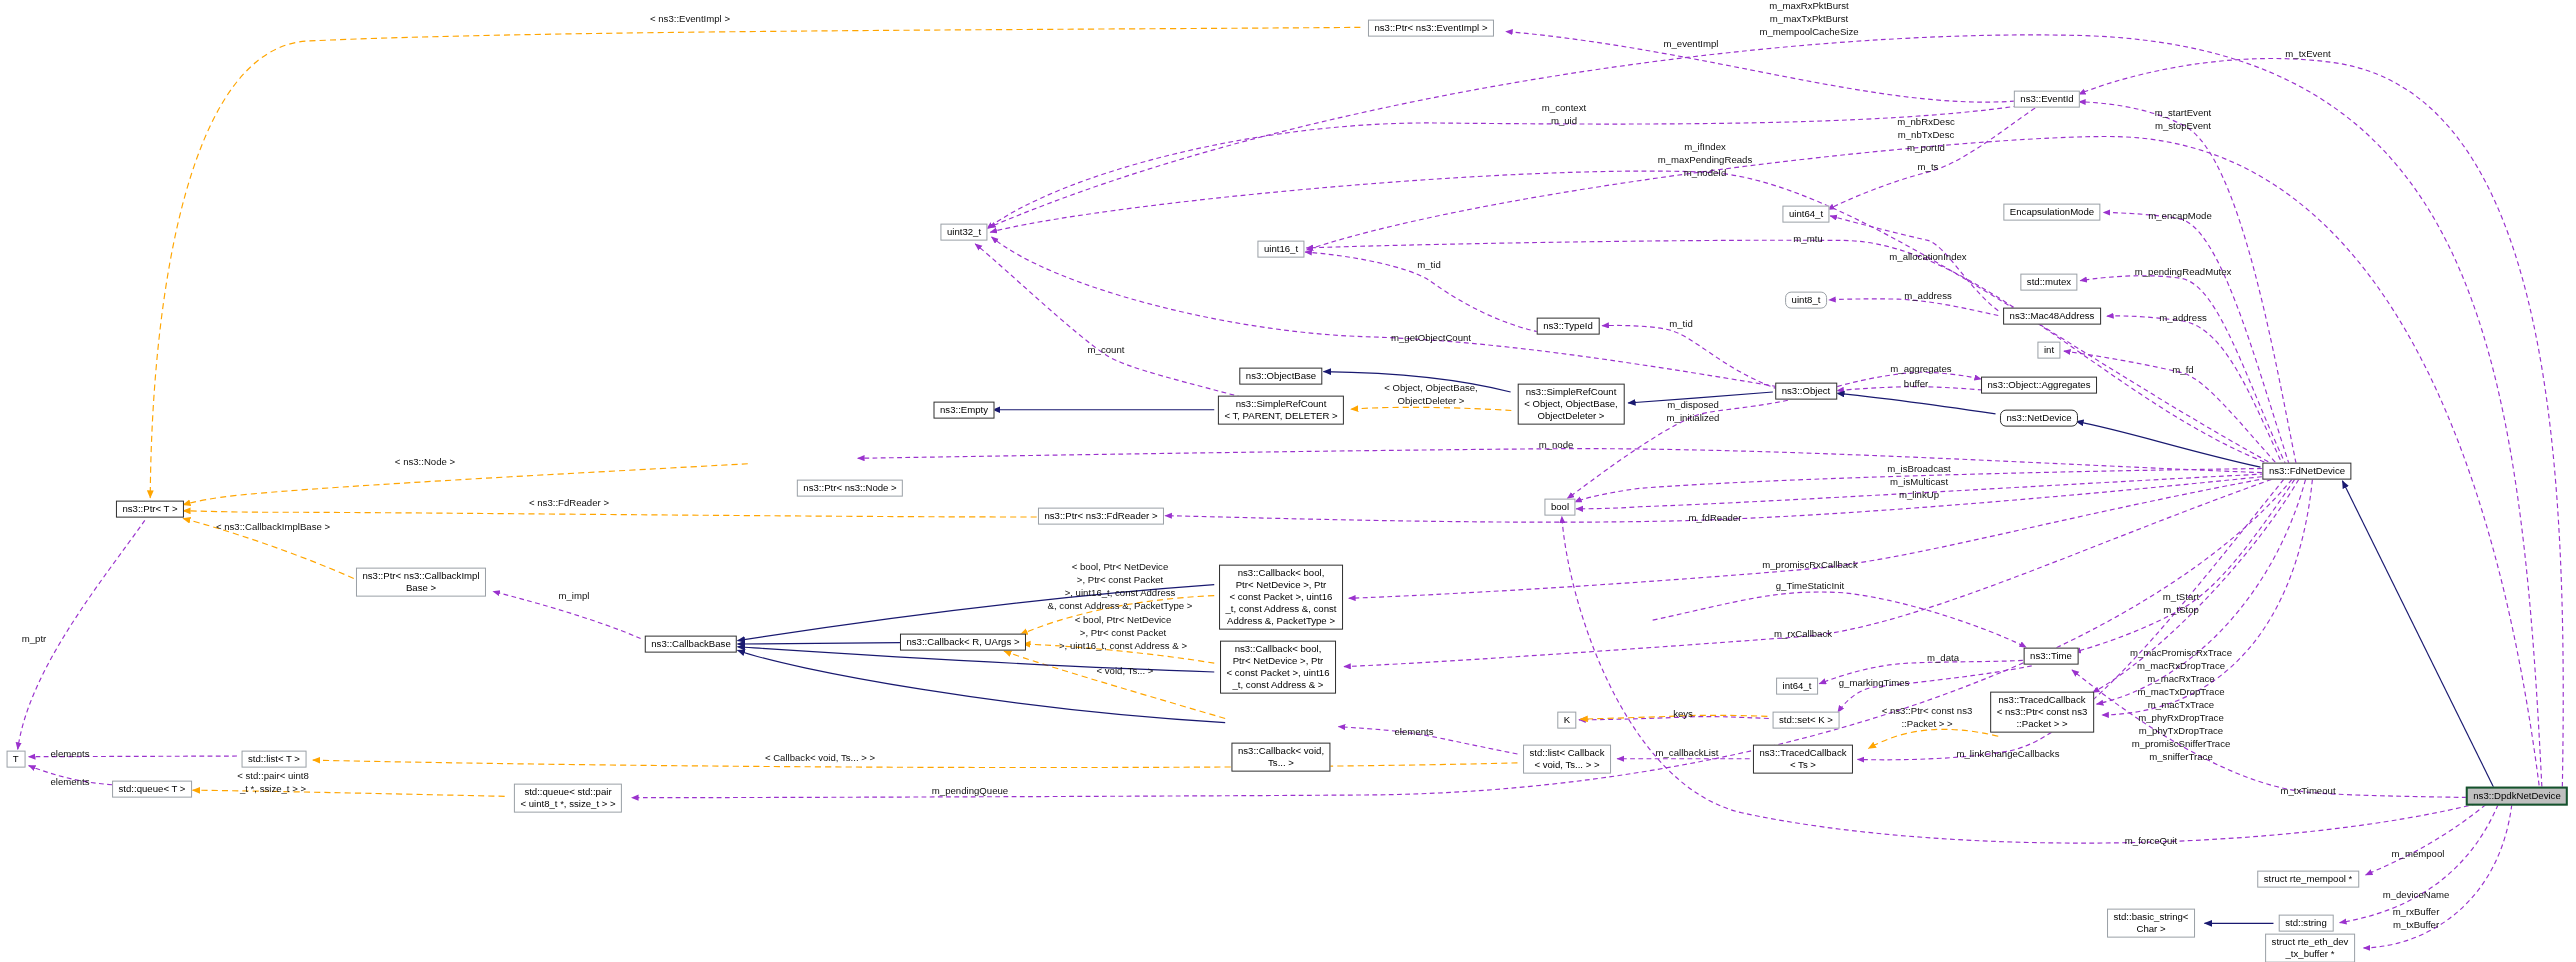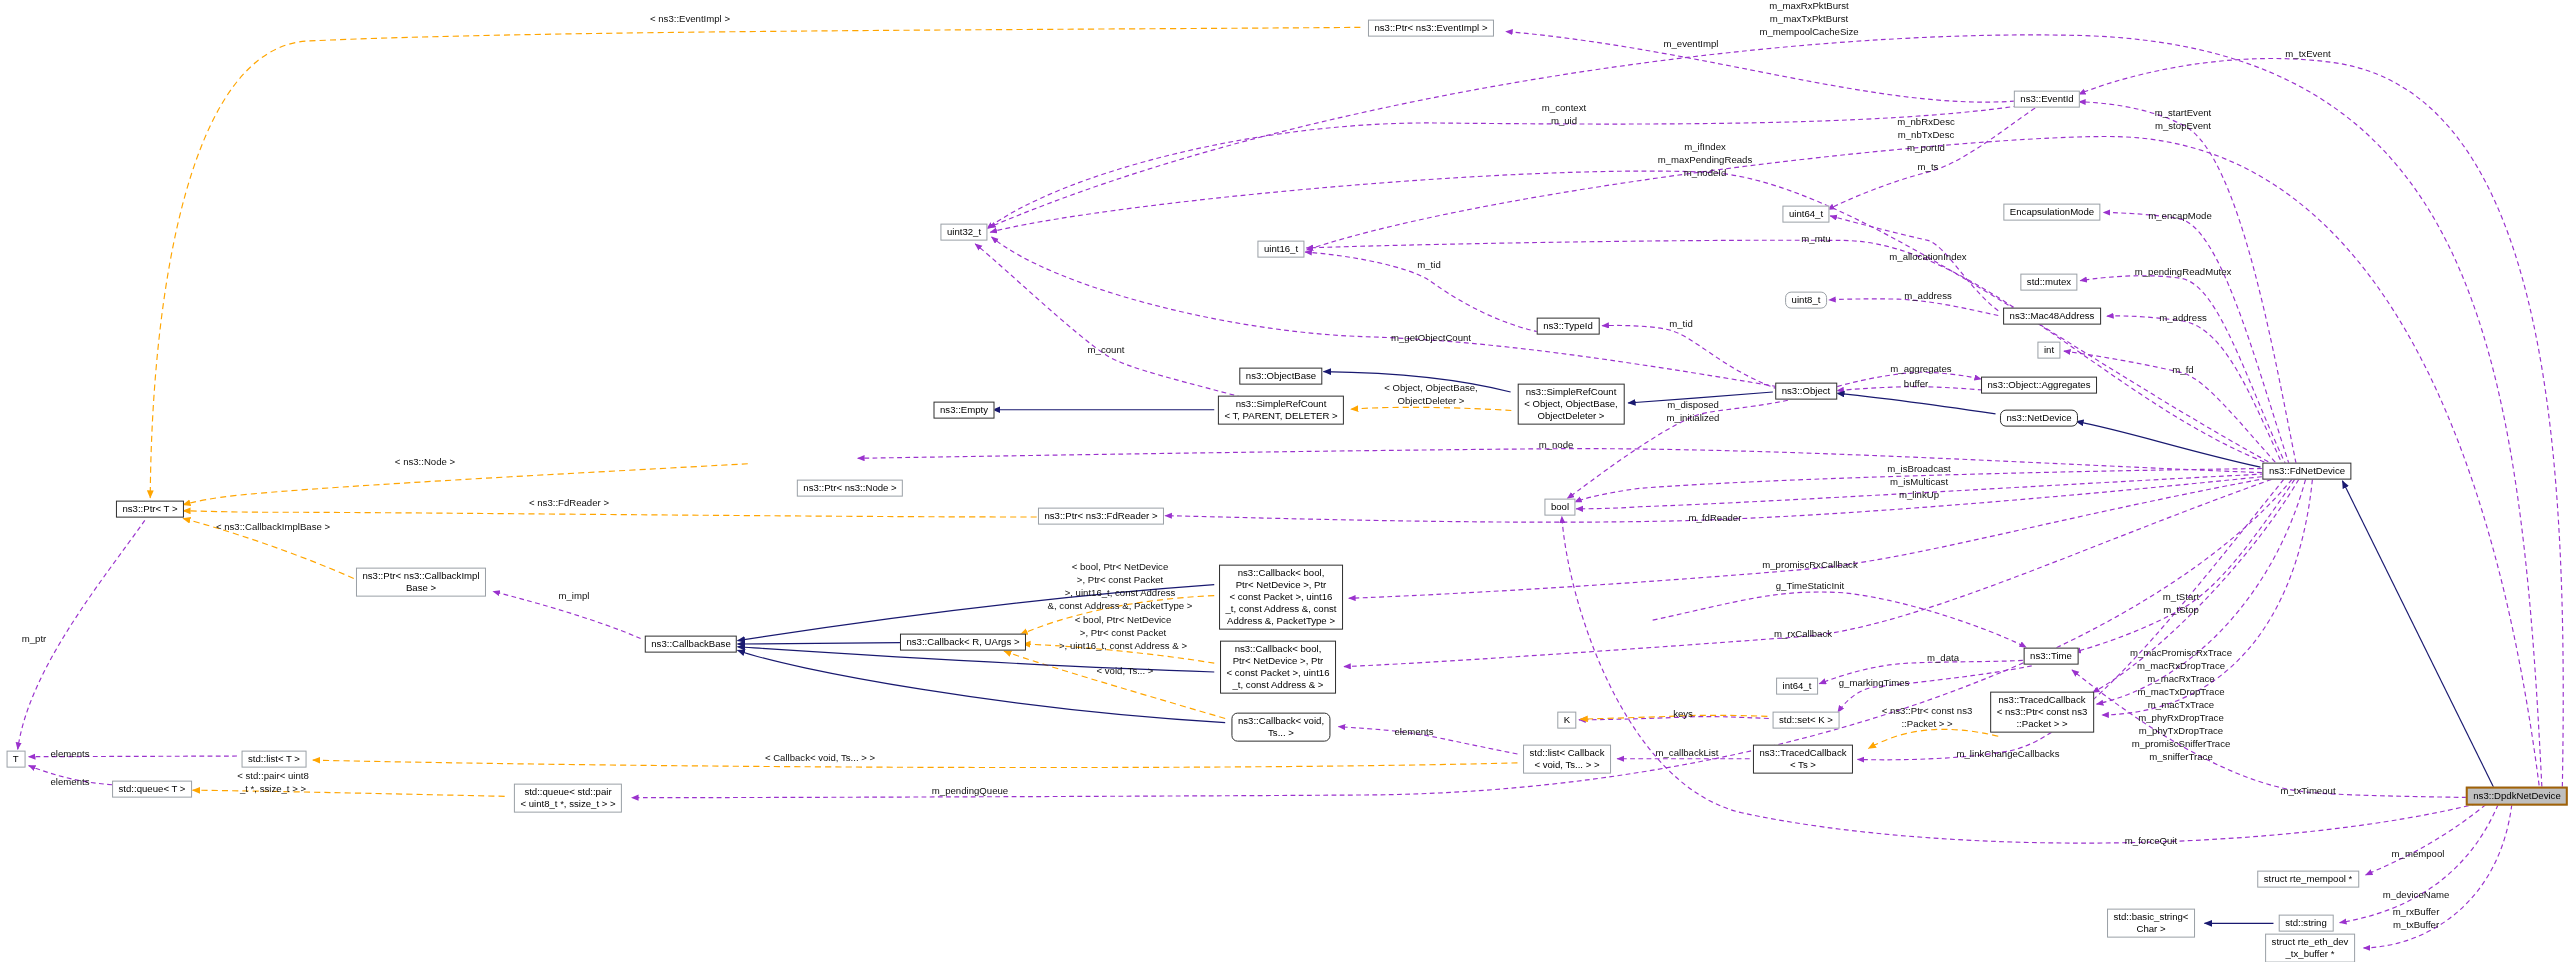--- a/index.html
+++ b/index.html
@@ -5,21 +5,21 @@
   html,body{margin:0;padding:0;background:#ffffff;}
   #canvas{position:relative;width:2576px;height:963px;background:#ffffff;overflow:hidden;
           font-family:"Liberation Sans", sans-serif;}
   #edges{position:absolute;left:0;top:0;z-index:1;}
   .elabel{position:absolute;transform:translate(-50%,-50%);z-index:2;
           font-size:9.6px;line-height:1.35;color:#101010;white-space:pre;text-align:center;}
   .node{position:absolute;transform:translate(-50%,-50%);z-index:3;background:#ffffff;
         border:0.7px solid #9aa0a6;padding:1.4px 5.5px;font-size:9.6px;line-height:1.25;
         color:#000;white-space:pre;text-align:center;cursor:pointer;}
   .node.bold{border:1.4px solid #2e2e2e;}
-  .node.main{background:#bfbfbf;border:2px solid #a16207;font-weight:normal;}
+  .node.main{background:#bfbfbf;border:2px solid #14532d;font-weight:normal;}
 </style>
 </head>
 <body>
 
 <div id="canvas">
   <svg id="edges" width="2576" height="963" viewBox="0 0 3772 1410">
     <defs>
       <marker id="ap" markerWidth="12" markerHeight="10" refX="10" refY="4.5" orient="auto" markerUnits="userSpaceOnUse">
         <path d="M0,0 L11,4.5 L0,9 z" fill="#9a32cd"></path>
       </marker>
@@ -114,21 +114,21 @@
     <div class="elabel" style="left: 2183px; top: 120px;">m_startEvent
 m_stopEvent</div>
     <div class="elabel" style="left: 1926px; top: 135px;">m_nbRxDesc
 m_nbTxDesc
 m_portId</div>
     <div class="elabel" style="left: 1928px; top: 167px;">m_ts</div>
     <div class="elabel" style="left: 1705px; top: 160px;">m_ifIndex
 m_maxPendingReads
 m_nodeId</div>
     <div class="elabel" style="left: 2180px; top: 216px;">m_encapMode</div>
-    <div class="elabel" style="left: 1808px; top: 239px; margin-left: 8px;">m_mtu</div>
+    <div class="elabel" style="left: 1808px; top: 239px;">m_mtu</div>
     <div class="elabel" style="left: 1928px; top: 238px; margin-top: 19px;">m_allocationIndex</div>
     <div class="elabel" style="left: 1429px; top: 265px;">m_tid</div>
     <div class="elabel" style="left: 2183px; top: 272px;">m_pendingReadMutex</div>
     <div class="elabel" style="left: 1928px; top: 296px;">m_address</div>
     <div class="elabel" style="left: 2183px; top: 318px;">m_address</div>
     <div class="elabel" style="left: 1681px; top: 324px;">m_tid</div>
     <div class="elabel" style="left: 1431px; top: 338px;">m_getObjectCount</div>
     <div class="elabel" style="left: 1106px; top: 350px;">m_count</div>
     <div class="elabel" style="left: 2183px; top: 370px;">m_fd</div>
     <div class="elabel" style="left: 1921px; top: 369px;">m_aggregates</div>
@@ -221,21 +221,21 @@
     <div class="node bold" style="left: 963px; top: 642px;">ns3::Callback&lt; R, UArgs &gt;</div>
     <div class="node bold" style="left: 1281px; top: 597px;">ns3::Callback&lt; bool,
 Ptr&lt; NetDevice &gt;, Ptr
 &lt; const Packet &gt;, uint16
 _t, const Address &amp;, const
 Address &amp;, PacketType &gt;</div>
     <div class="node bold" style="left: 1278px; top: 667px;">ns3::Callback&lt; bool,
 Ptr&lt; NetDevice &gt;, Ptr
 &lt; const Packet &gt;, uint16
 _t, const Address &amp; &gt;</div>
-    <div class="node bold" style="left: 1281px; top: 727px; border-radius: 6px;">ns3::Callback&lt; void,
+    <div class="node bold" style="left: 1281px; top: 757px;">ns3::Callback&lt; void,
 Ts... &gt;</div>
     <div class="node bold" style="left: 2051px; top: 656px;">ns3::Time</div>
     <div class="node" style="left: 1797px; top: 686px;">int64_t</div>
     <div class="node" style="left: 1806px; top: 720px;">std::set&lt; K &gt;</div>
     <div class="node" style="left: 1567px; top: 720px;">K</div>
     <div class="node bold" style="left: 2042px; top: 712px;">ns3::TracedCallback
 &lt; ns3::Ptr&lt; const ns3
 ::Packet &gt; &gt;</div>
     <div class="node" style="left: 1567px; top: 759px;">std::list&lt; Callback
 &lt; void, Ts... &gt; &gt;</div>

